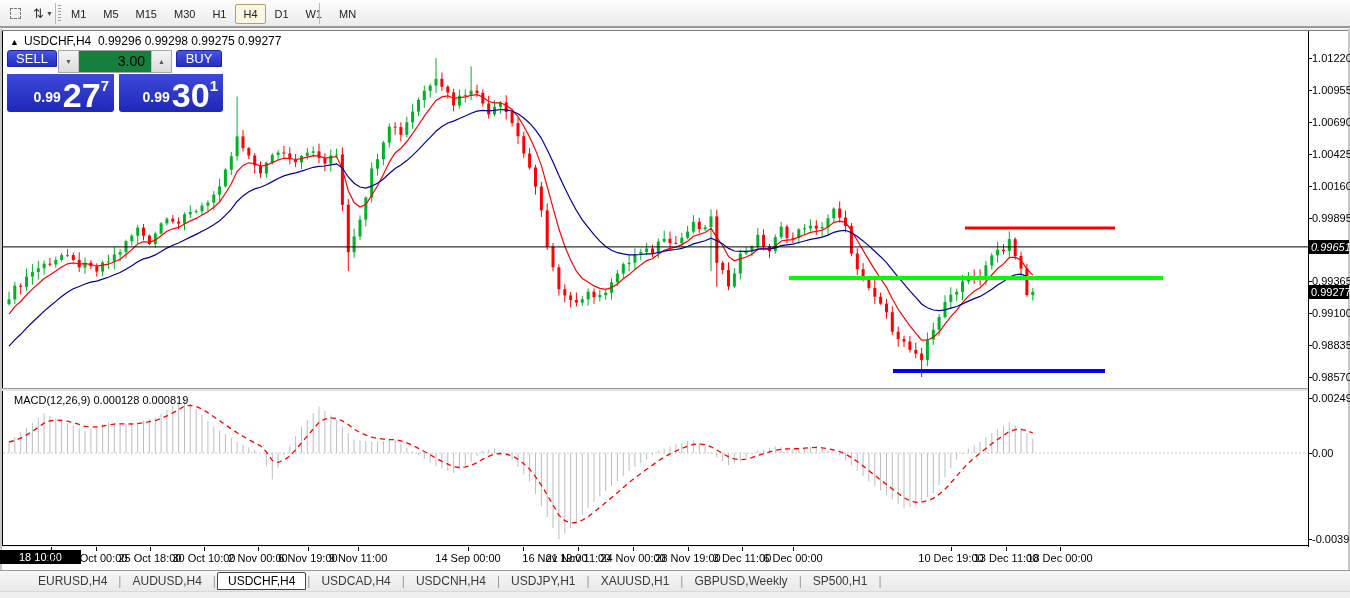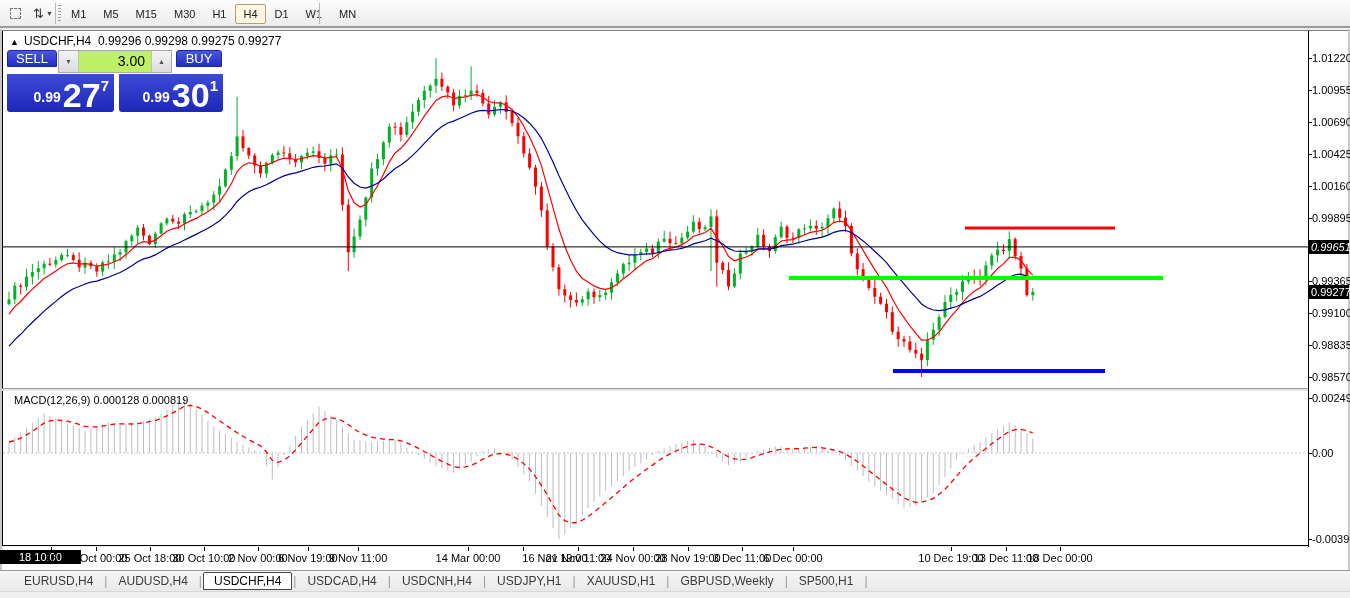--- a/index.html
+++ b/index.html
@@ -32,31 +32,31 @@
   .ax-hl{position:absolute;left:1309px;width:40px;height:14px;background:#000;color:#fff;font-size:11px;line-height:14px;padding-left:2px;white-space:nowrap}
   .dt-label{position:absolute;top:552px;transform:translateX(-50%);font-size:11px;color:#000;white-space:nowrap}
   .dt-tick{position:absolute;top:547px;width:1px;height:4px;background:#000}
   .dt-hl{position:absolute;left:0;top:550px;height:14px;background:#000;color:#fff;font-size:11px;line-height:14px;padding:0 19px;white-space:nowrap}
   
   .chart-title{position:absolute;left:10px;top:34px;font-size:12px;color:#000;white-space:nowrap}
   .chart-title .tri{font-size:9px;margin-right:5px}
   .macd-title{position:absolute;left:14px;top:394px;font-size:11px;color:#000;white-space:nowrap}
   
   .tw-btn{position:absolute;height:17px;background:linear-gradient(#4a55e0,#232ec4);border:1px solid #1b25a8;border-radius:3px 3px 0 0;color:#fff;font-size:13px;display:flex;align-items:center;justify-content:center}
-  .spinner{position:absolute;left:58px;top:50px;width:114px;height:23px;background:#bef264;border:1px solid #a8a8a8;display:flex}
+  .spinner{position:absolute;left:58px;top:50px;width:114px;height:23px;background:#15803d;border:1px solid #a8a8a8;display:flex}
   .spin-btn{width:20px;height:100%;background:linear-gradient(#f4f4f4,#dcdcdc);display:flex;align-items:center;justify-content:center;font-size:7px;color:#555}
   .spin-btn.dn{border-right:1px solid #c0c0c0}
   .spin-btn.up{border-left:1px solid #c0c0c0}
   .spin-val{flex:1;font-size:14px;color:#000;text-align:right;line-height:21px;padding-right:6px}
   .px-panel{position:absolute;height:38px;background:linear-gradient(#3d49d8,#1e28b8);color:#fff;display:flex;align-items:flex-end;justify-content:flex-end;padding:0 5px 3px 0;border-radius:0 0 3px 3px}
   .px-base{font-size:14px;font-weight:bold;margin:0 2px 4px 0}
   .px-big{font-size:34px;font-weight:bold;line-height:28px}
   .px-sup{font-size:15px;font-weight:bold;margin-bottom:15px}
   
-  .tabsbar{position:absolute;left:0;top:571px;width:1350px;height:20px;background:linear-gradient(#f6f6f6,#e9e9e9);display:flex;align-items:center;padding-left:14px;font-size:12px;color:#3a3a3a}
+  .tabsbar{position:absolute;left:0;top:571px;width:1350px;height:20px;background:linear-gradient(#f6f6f6,#e9e9e9);display:flex;align-items:center;padding-left:28px;font-size:12px;color:#3a3a3a}
   .tab{padding:1px 10px;white-space:nowrap}
   .tab.active{background:#fff;border:1px solid #444;border-radius:2px 2px 0 0;color:#000;padding:1px 10px}
   .tab-sep{color:#999;margin:0 1px}
   .statusbar{position:absolute;left:0;top:591px;width:1350px;height:7px;background:#f0f0f0;border-top:1px solid #d8d8d8}
 </style>
 </head>
 <body>
 
 <div class="toolbar">
   <div class="tb-btn" style="left:4px;width:22px">
@@ -720,21 +720,21 @@
 <div class="dt-label" style="left: 150px;">25 Oct 18:00</div>
 <div class="dt-tick" style="left: 204px;"></div>
 <div class="dt-label" style="left: 204px;">30 Oct 10:00</div>
 <div class="dt-tick" style="left: 258px;"></div>
 <div class="dt-label" style="left: 258px;">2 Nov 00:00</div>
 <div class="dt-tick" style="left: 308px;"></div>
 <div class="dt-label" style="left: 308px;">6 Nov 19:00</div>
 <div class="dt-tick" style="left: 358px;"></div>
 <div class="dt-label" style="left: 358px;">9 Nov 11:00</div>
 <div class="dt-tick" style="left: 468px;"></div>
-<div class="dt-label" style="left: 468px;">14 Mar 00:00</div>
+<div class="dt-label" style="left: 468px;">14 Sep 00:00</div>
 <div class="dt-tick" style="left: 523px;"></div>
 <div class="dt-label" style="left: 523px; margin-left: 32px;">16 Nov 19:00</div>
 <div class="dt-tick" style="left: 578px;"></div>
 <div class="dt-label" style="left: 578px;">21 Nov 11:00</div>
 <div class="dt-tick" style="left: 633px;"></div>
 <div class="dt-label" style="left: 633px;">24 Nov 00:00</div>
 <div class="dt-tick" style="left: 688px;"></div>
 <div class="dt-label" style="left: 688px;">28 Nov 19:00</div>
 <div class="dt-tick" style="left: 742px;"></div>
 <div class="dt-label" style="left: 742px;">3 Dec 11:00</div>

